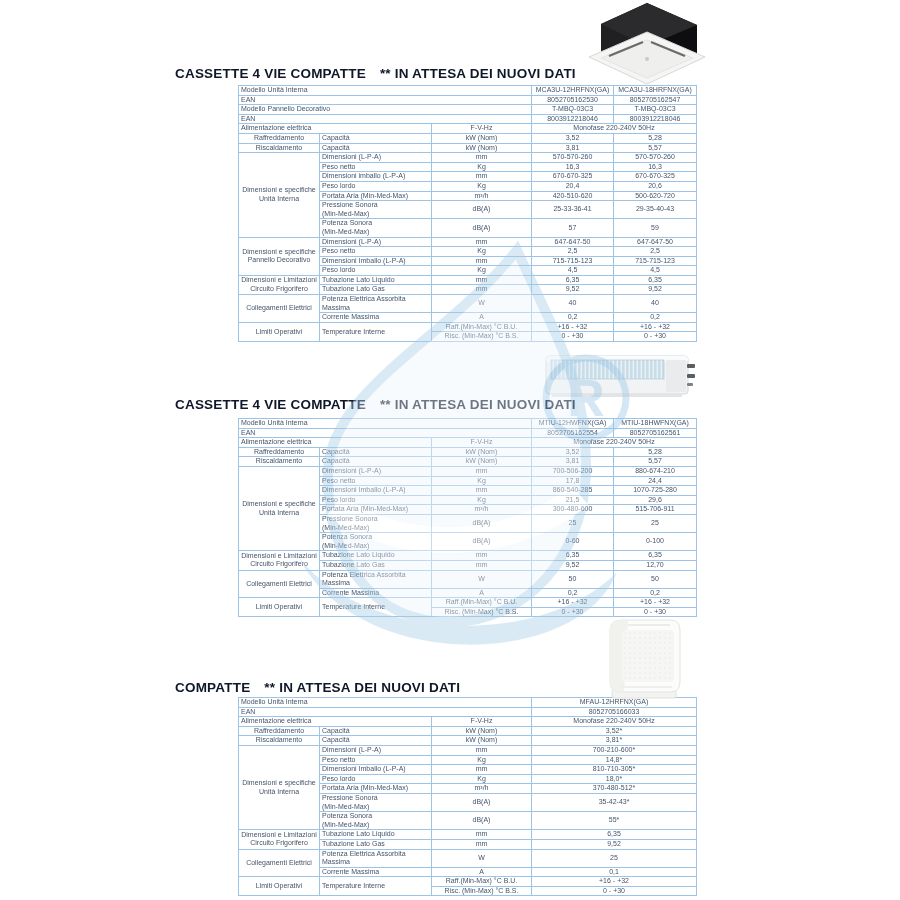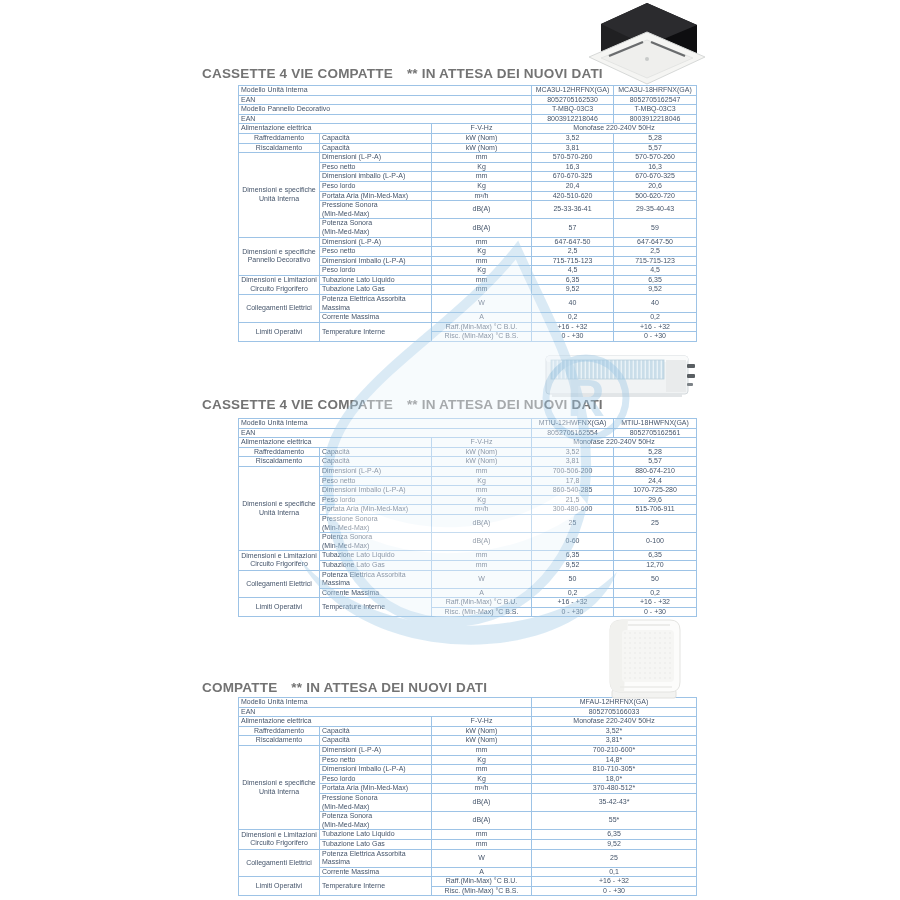--- a/index.html
+++ b/index.html
@@ -1,18 +1,18 @@
 <!DOCTYPE html>
 <html><head>
 <meta charset="utf-8">
 <style>
   html,body{margin:0;padding:0;background:#fff;}
   #page{position:relative;width:900px;height:900px;background:#ffffff;overflow:hidden;
         font-family:"Liberation Sans", sans-serif;color:#44546a;}
-  .section-title{position:absolute;font-size:13.5px;font-weight:bold;color:#737373;letter-spacing:.2px;white-space:nowrap;margin-left:27px;}
+  .section-title{position:absolute;font-size:13.5px;font-weight:bold;color:#0f172a;letter-spacing:.2px;white-space:nowrap;}
   .section-title .note{margin-left:14px;}
   table.spec{position:absolute;border-collapse:collapse;table-layout:fixed;width:458px;background:transparent;}
   table.spec td{border:1px solid #9dc3e6;font-size:7px;line-height:8.6px;height:8.6px;padding:0 2px;color:#44546a;overflow:hidden;}
   td.label{text-align:left;padding-left:4px;}
   td.group{text-align:center;}
   td.param{text-align:left;padding-left:4px;white-space:pre-line;}
   td.param2{text-align:left;padding-left:4px;white-space:pre-line;}
   td.unit{text-align:center;}
   td.val{text-align:center;}
   .footnote{position:absolute;font-size:7.5px;color:#44546a;}

